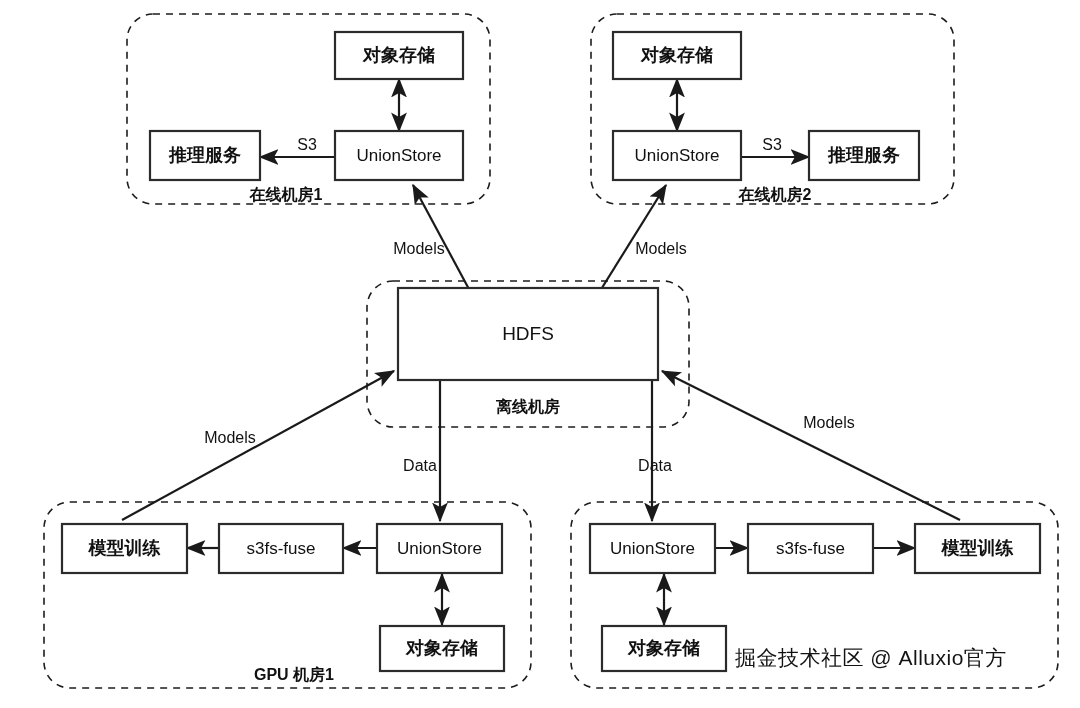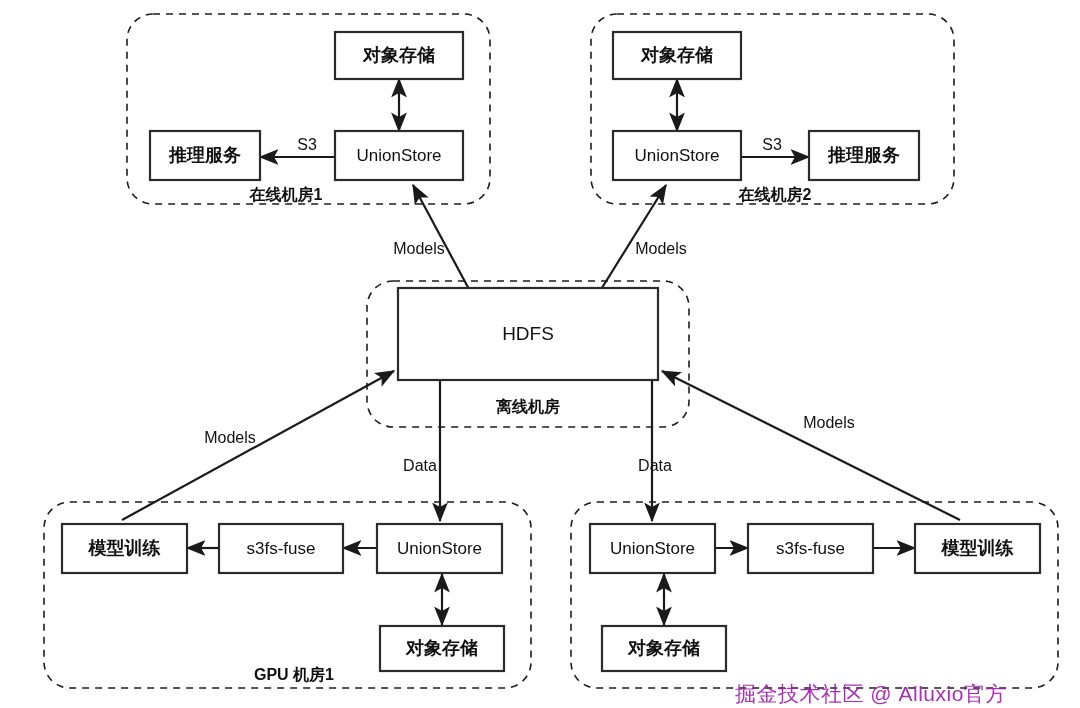--- a/index.html
+++ b/index.html
@@ -67,25 +67,24 @@
     text-anchor: middle;
     dominant-baseline: middle;
   }
   .watermark {
     position: absolute;
     left: 735px;
     top: 658px;
     transform: translateY(-50%);
     font-family: "Liberation Sans", "DejaVu Sans", sans-serif;
     font-size: 21px;
-    color: #a21caf;
+    color: #000000;
     white-space: nowrap;
     letter-spacing: 0.5px;
     opacity: 0.92;
-    margin-top: 36px;
   }
 </style>
 </head>
 <body>
 
 <div id="canvas">
 
   <svg id="diagram" viewBox="0 0 1080 708" xmlns="http://www.w3.org/2000/svg">
     <defs>
       <marker id="arrow-end" markerWidth="11" markerHeight="11" refX="8.4" refY="4" orient="auto" markerUnits="strokeWidth">

